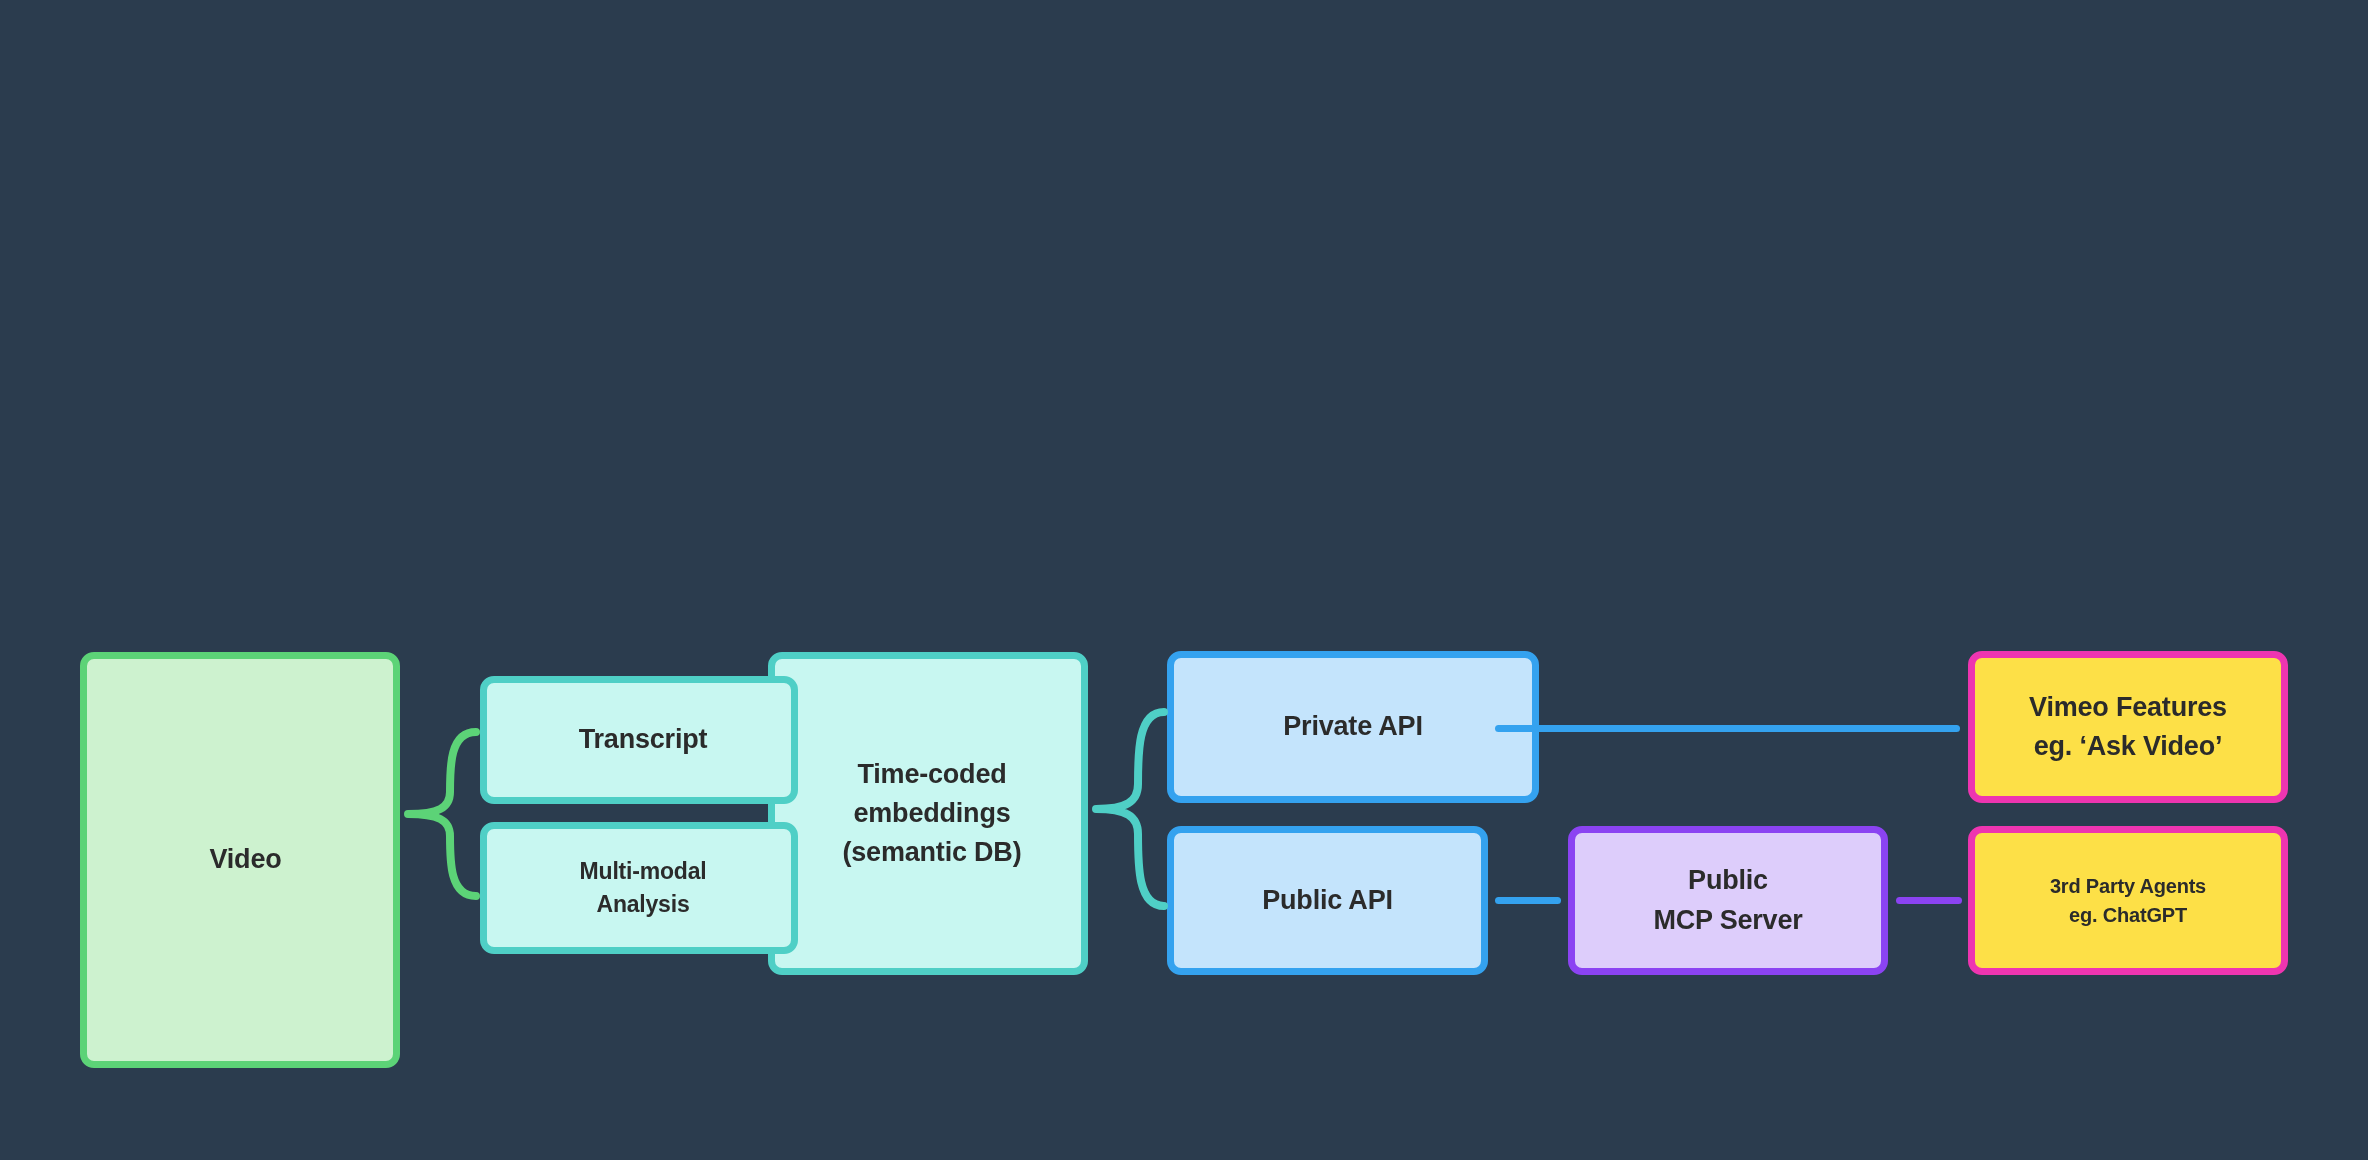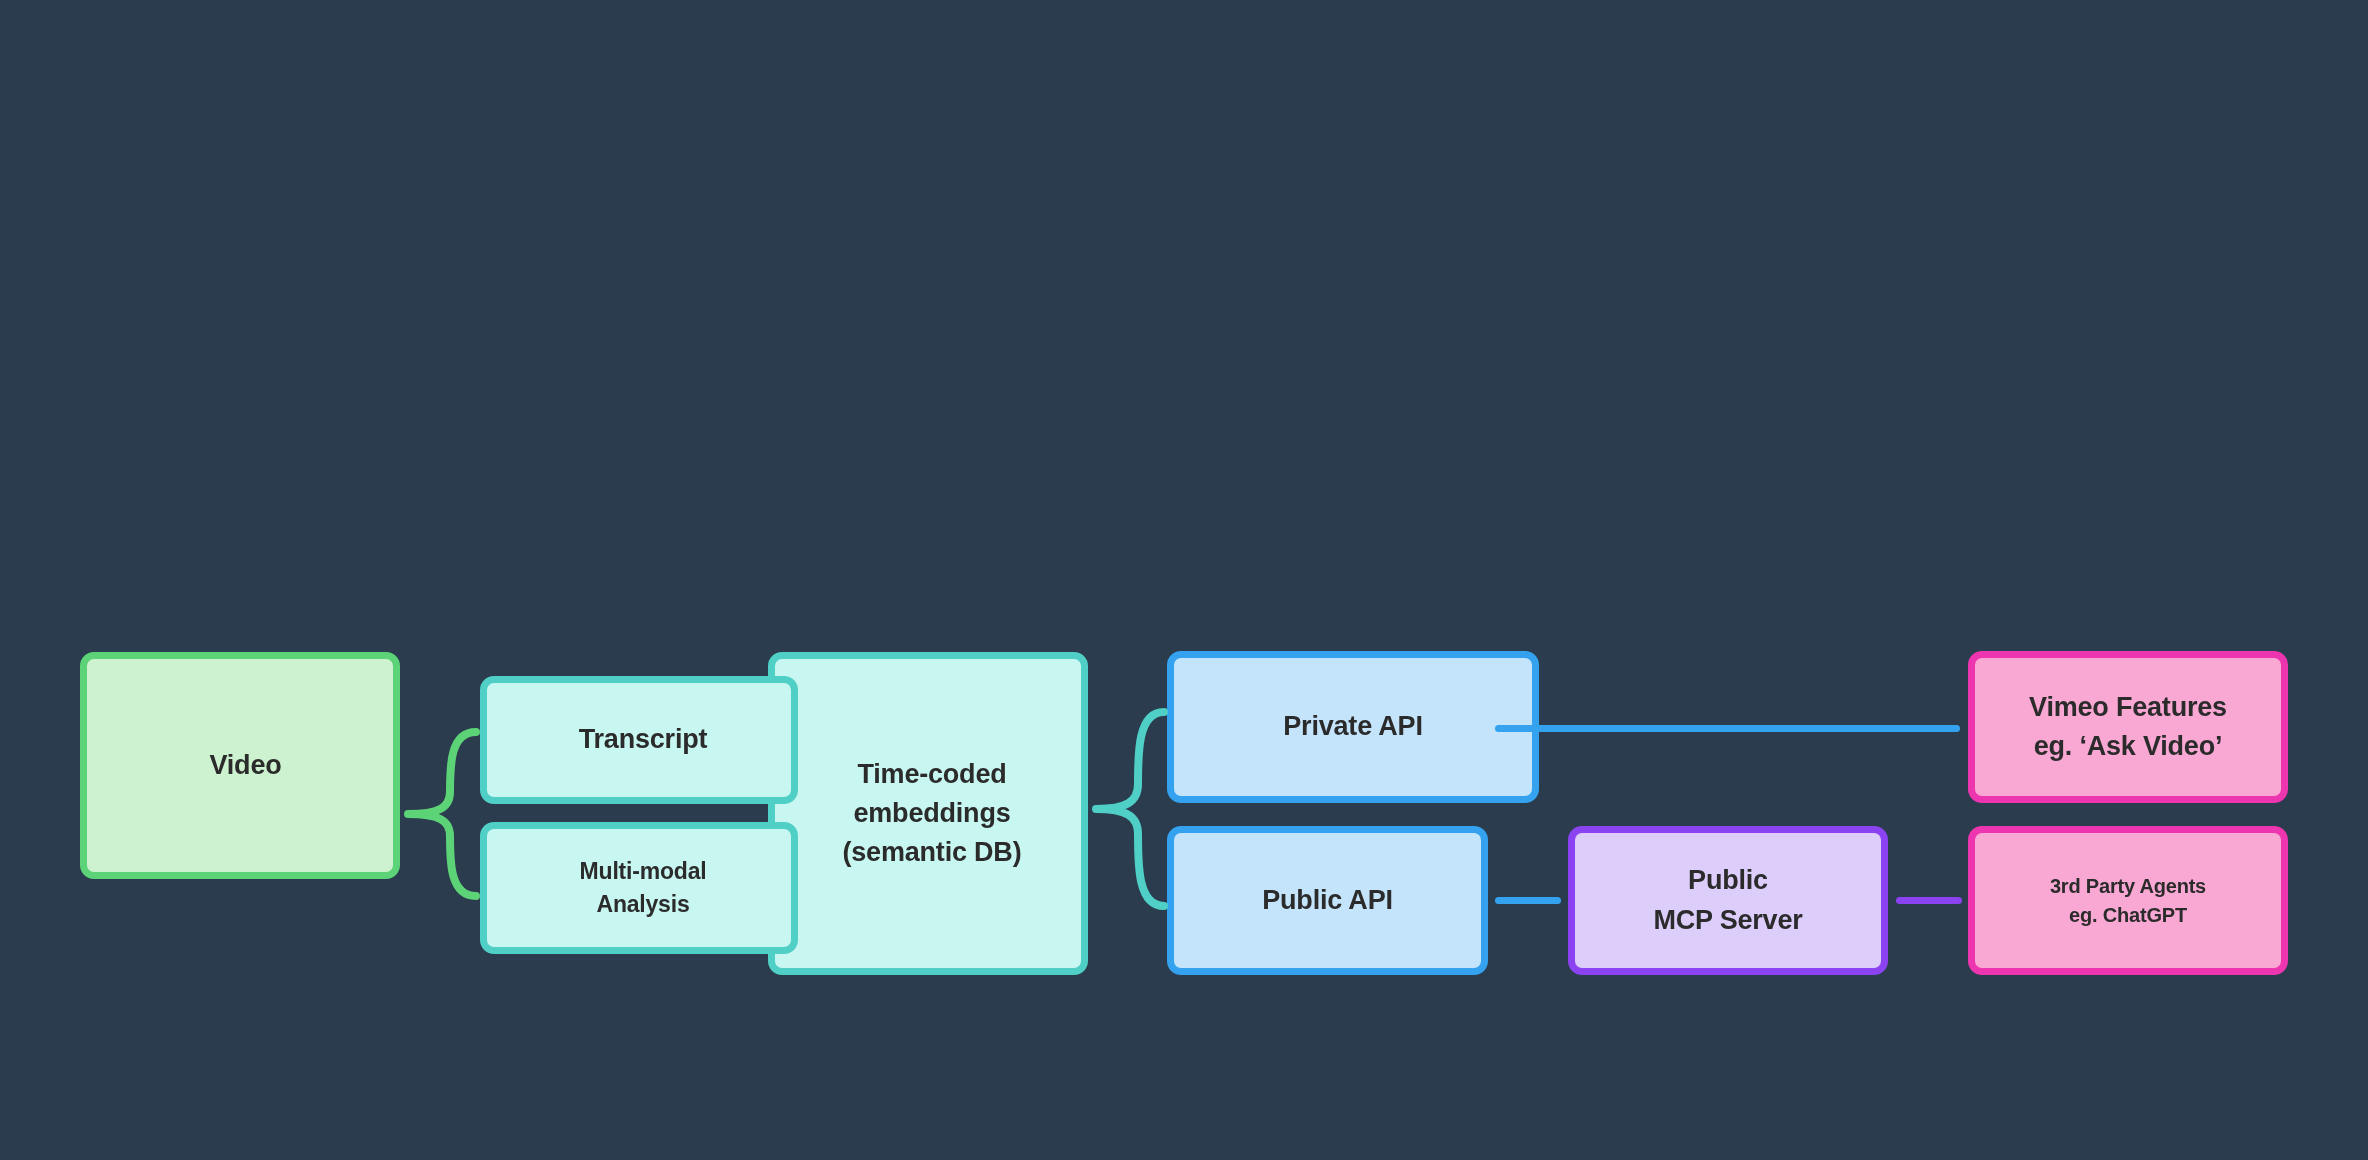--- a/index.html
+++ b/index.html
@@ -34,24 +34,24 @@
     display: block;
     width: 100%;
     white-space: pre-line;
   }
 
   
   .n-green  { background: #cdf2cf; border-color: #5cd377; border-width: 7px; }
   .n-teal   { background: #c8f7f1; border-color: #4fcfc6; border-width: 7px; padding-left: 8px; }
   .n-blue   { background: #c4e4fc; border-color: #34a2ef; border-width: 7px; }
   .n-purple { background: #ddcdfb; border-color: #8b43f2; border-width: 7px; }
-  .n-pink   { background: #f9a8d4; border-color: #ee35b0; border-width: 7px; }
+  .n-pink   { background: #fde047; border-color: #ee35b0; border-width: 7px; }
 
   
-  #video-node       { left: 80px;  top: 652px; width: 320px; height: 227px; font-size: 27px; padding-left: 11px; }
+  #video-node       { left: 80px;  top: 652px; width: 320px; height: 416px; font-size: 27px; padding-left: 11px; }
   #transcript-node  { left: 480px; top: 676px; width: 318px; height: 128px; font-size: 27px; z-index: 3; }
   #multimodal-node  { left: 480px; top: 822px; width: 318px; height: 132px; font-size: 23px; z-index: 3; }
   #embeddings-node  { left: 768px; top: 652px; width: 320px; height: 323px; font-size: 27px; z-index: 2; }
   #private-api-node { left: 1167px; top: 651px; width: 372px; height: 152px; font-size: 27px; }
   #public-api-node  { left: 1167px; top: 826px; width: 321px; height: 149px; font-size: 27px; }
   #mcp-node         { left: 1568px; top: 826px; width: 320px; height: 149px; font-size: 27px; }
   #vimeo-node       { left: 1968px; top: 651px; width: 320px; height: 152px; font-size: 27px; }
   #agents-node      { left: 1968px; top: 826px; width: 320px; height: 149px; font-size: 20px; }
 
   

